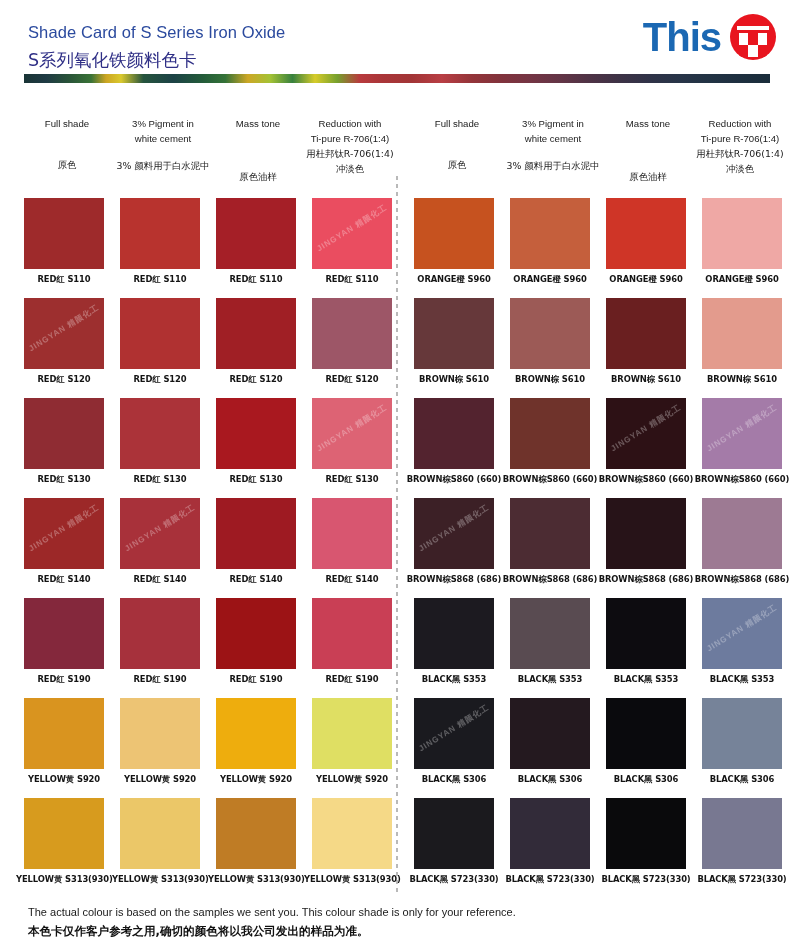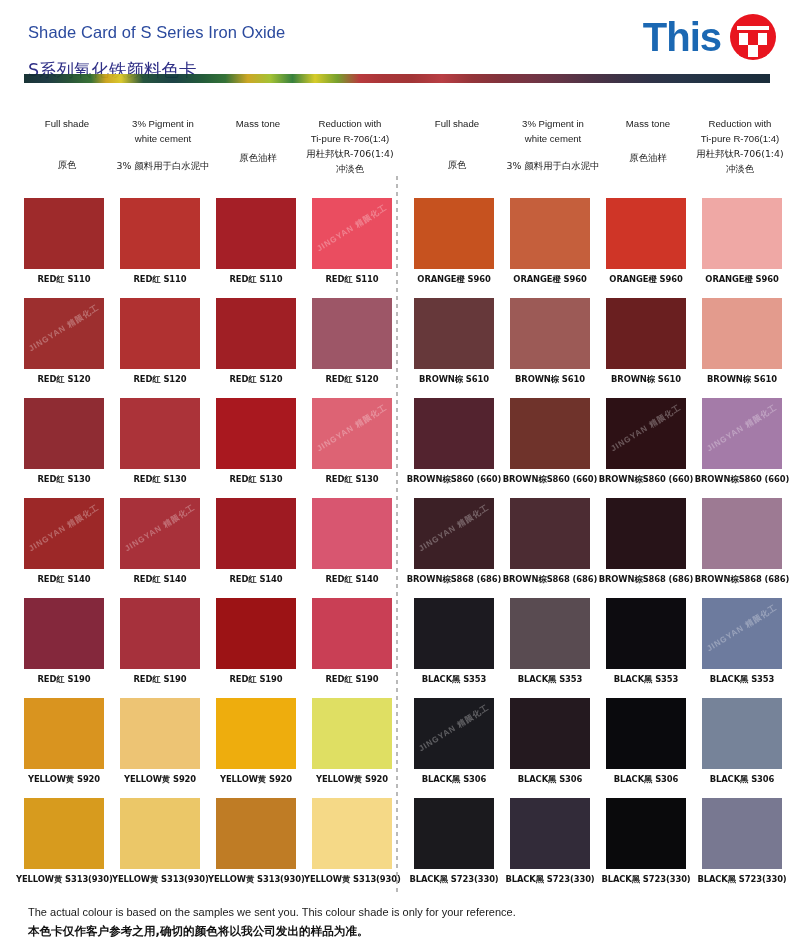--- a/index.html
+++ b/index.html
@@ -31,21 +31,21 @@
     font-size: 16.5px;
     color: #2b4a9e;
     letter-spacing: 0.1px;
     line-height: 20px;
     white-space: nowrap;
   }
   .title-cn {
     font-size: 17.5px;
     color: #2f2f86;
     line-height: 24px;
-    margin-top: 16px;
+    margin-top: 6px;
     white-space: nowrap;
     font-family: "DejaVu Sans", "Liberation Sans", sans-serif;
   }
 
   .logo-block {
     position: absolute;
     right: 18px; top: 14px;
     display: flex;
     align-items: center;
     gap: 9px;
@@ -135,21 +135,21 @@
     font-family: "DejaVu Sans", "Liberation Sans", sans-serif;
     font-size: 9.4px;
     white-space: nowrap;
   }
   .colhead.c0 { left: 8px;   width: 90px; top: 4px; }
   .colhead.c1 { left: 99px;  width: 100px; top: 4px; }
   .colhead.c2 { left: 199px; width: 90px; top: 4px; }
   .colhead.c3 { left: 286px; width: 100px; top: 4px; }
   .colhead.c0 .cn { margin-top: 26px; }
   .colhead.c1 .cn { margin-top: 12px; }
-  .colhead.c2 .cn { margin-top: 19px; }
+  .colhead.c2 .cn { margin-top: 38px; }
   .colhead.c3 .cn { margin-top: 0px; }
 
   
   .rows {
     position: absolute;
     top: 86px; left: 0;
     width: 384px;
   }
   .row {
     position: relative;

